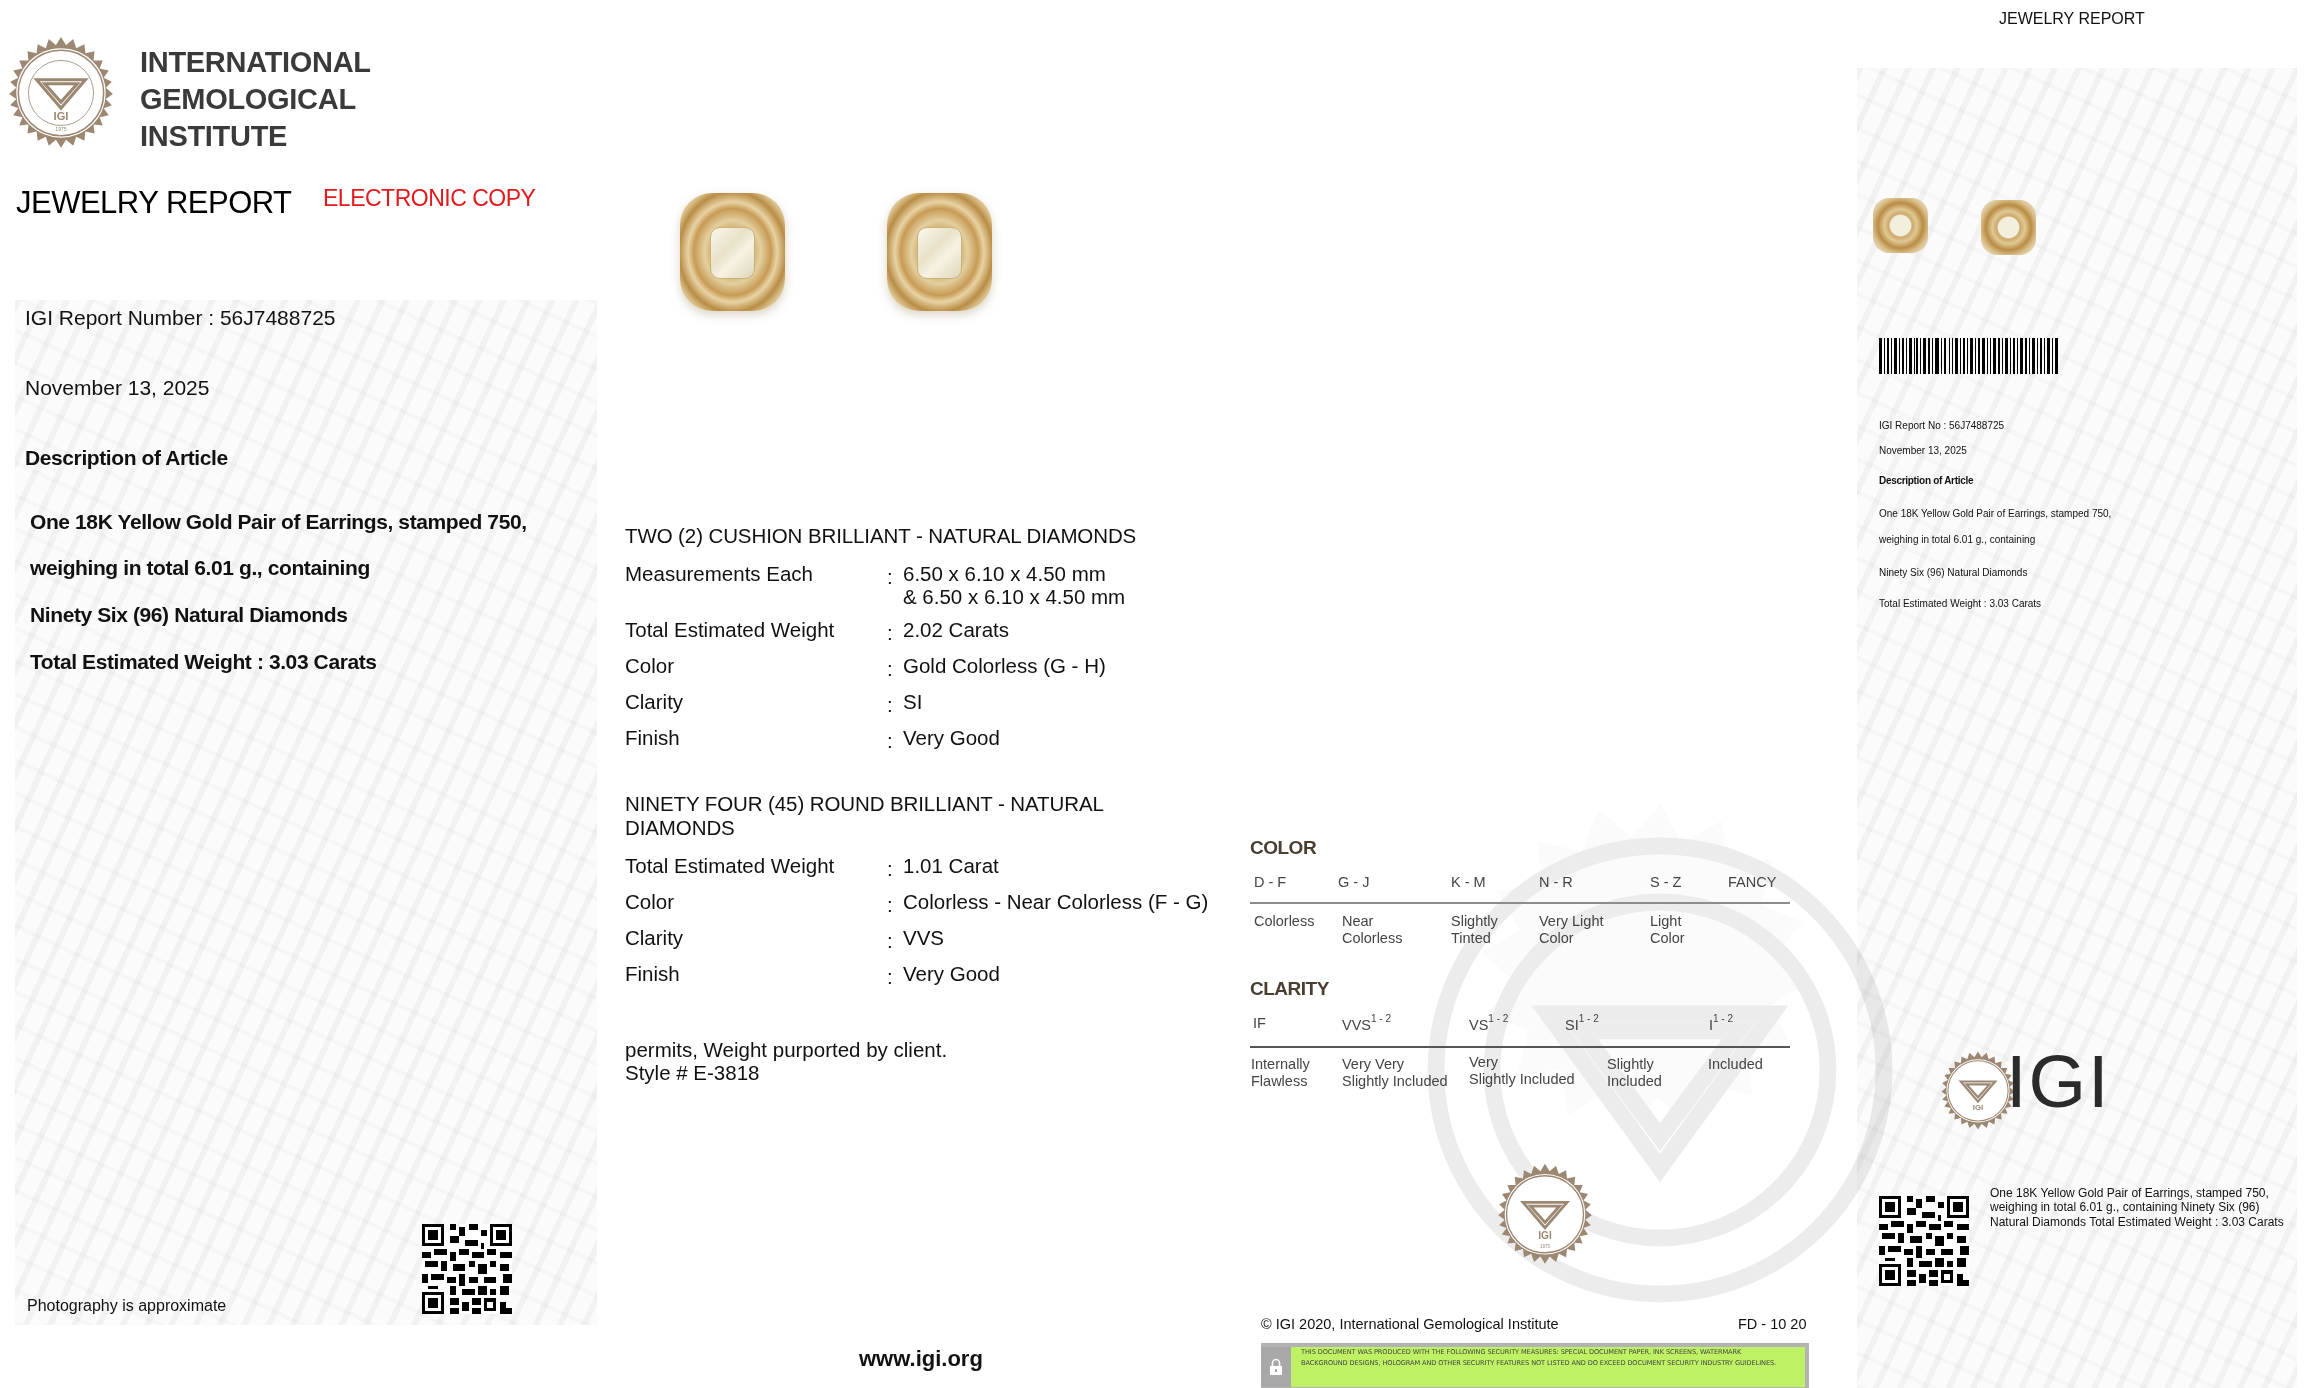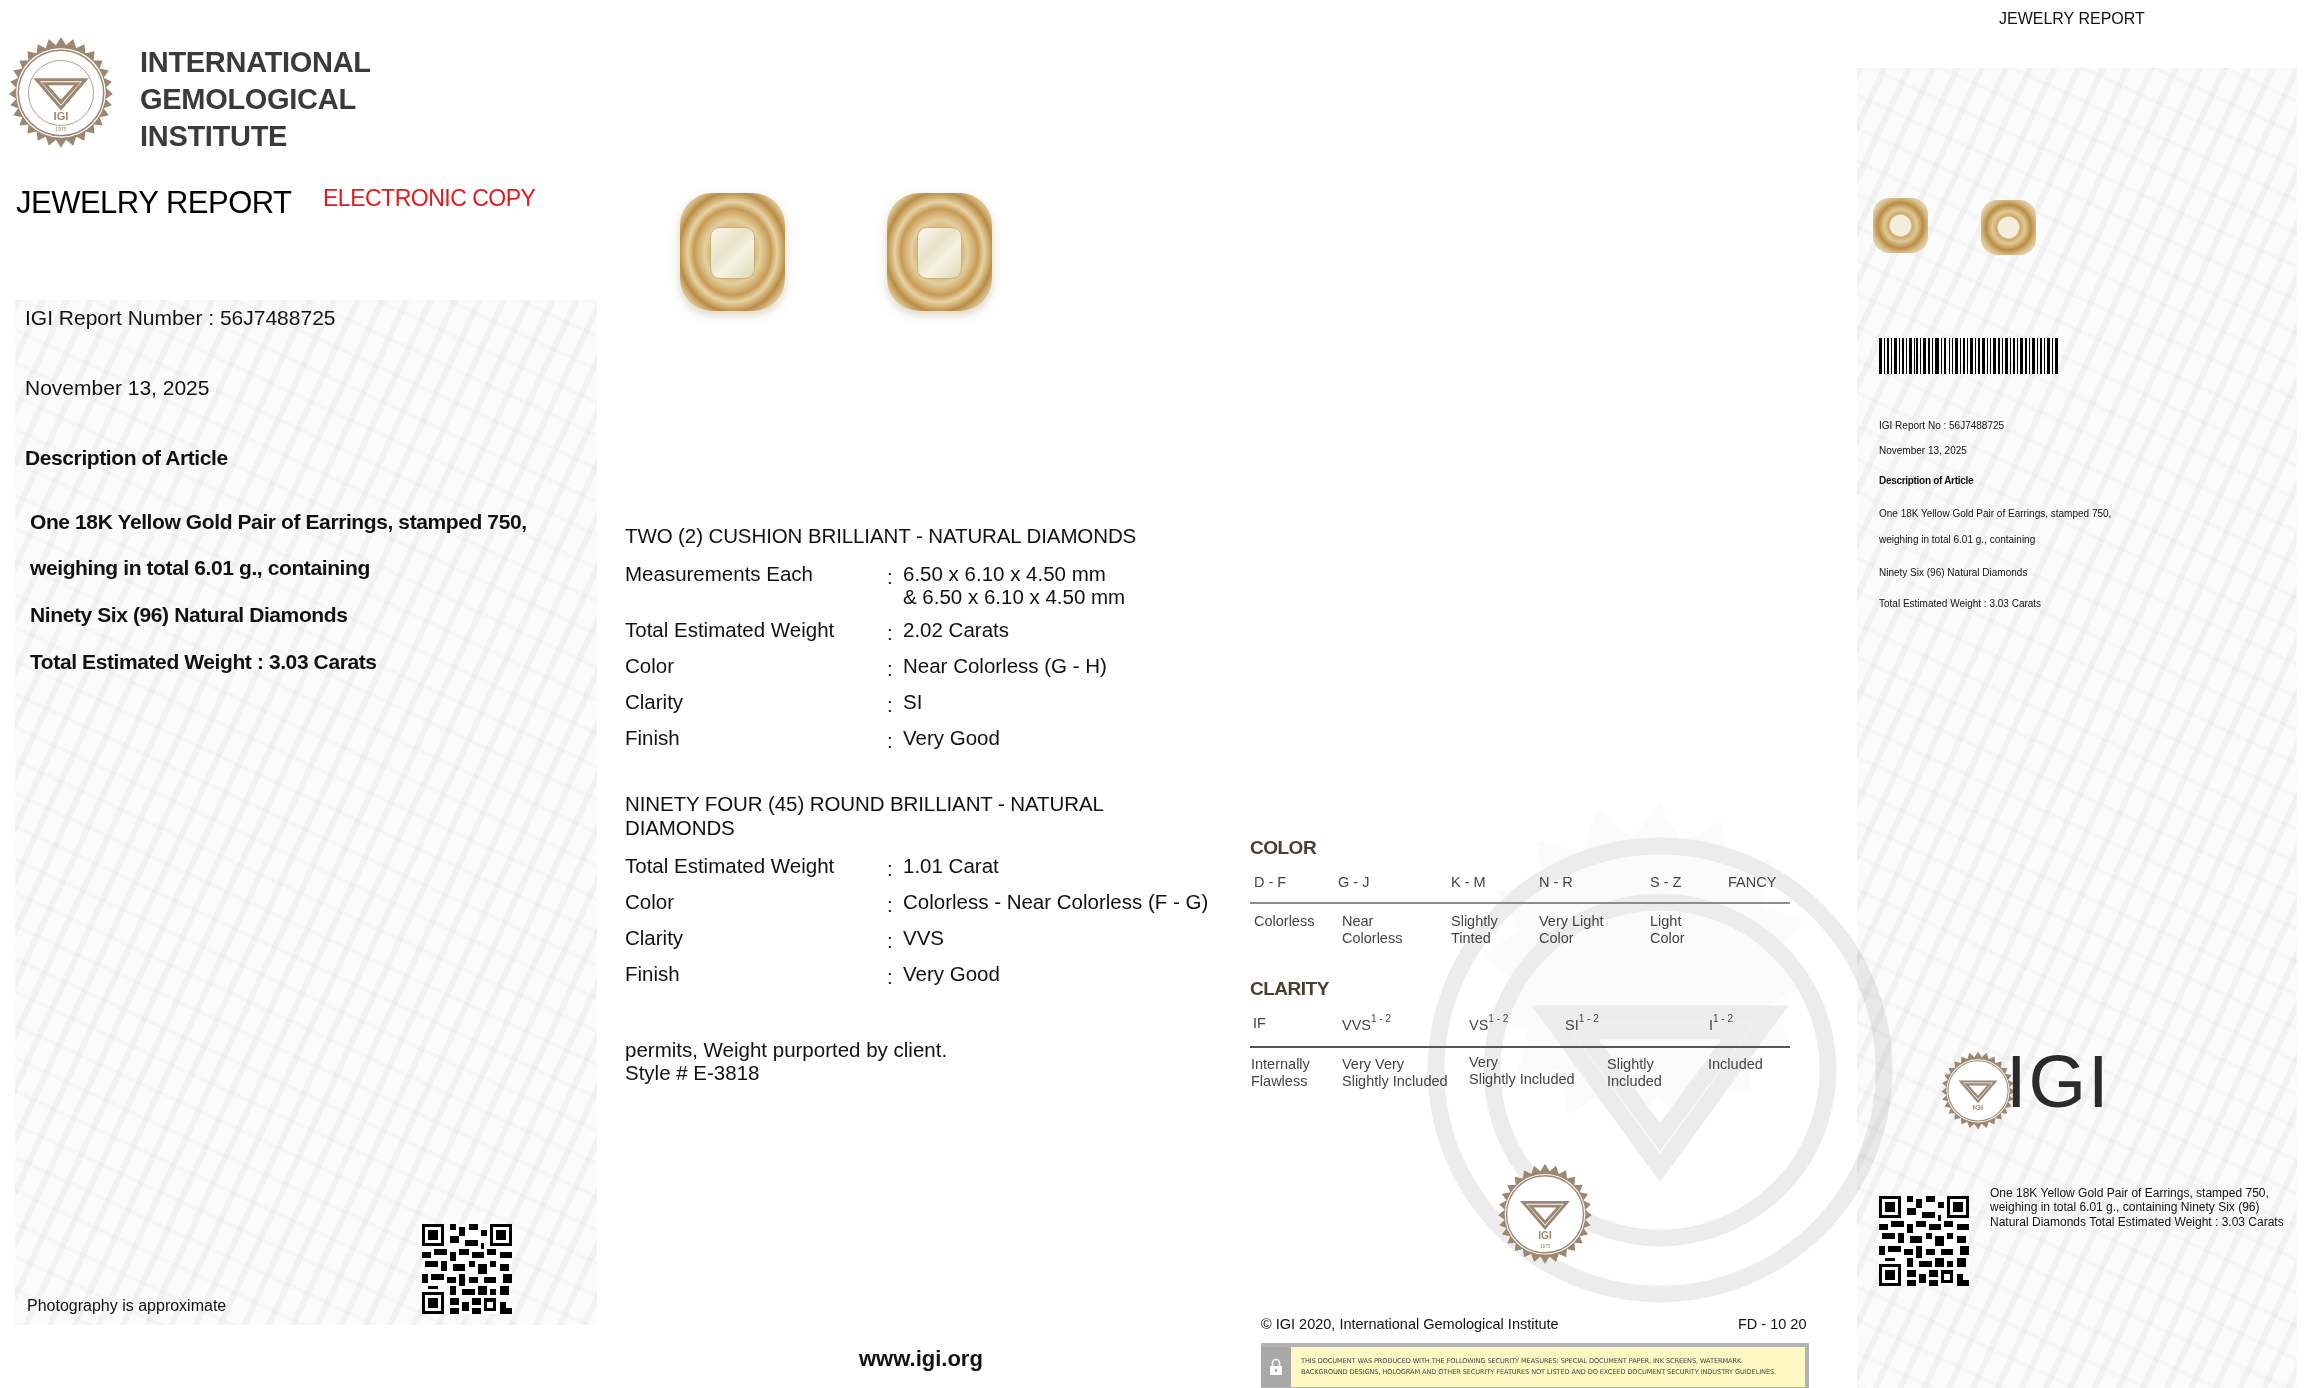--- a/index.html
+++ b/index.html
@@ -70,21 +70,21 @@
   .scale-line.dark { background: #555; }
 
   .big-watermark { position: absolute; left: 1380px; top: 790px; width: 560px; height: 560px; opacity: 0.07; }
 
   .copyright { position: absolute; left: 1261px; top: 1316px; font-size: 14.5px; color: #111; }
   .form-code { position: absolute; left: 1738px; top: 1316px; font-size: 14.5px; color: #111; }
   .security-bar {
     position: absolute; left: 1261px; top: 1343px; width: 548px; height: 48px;
     background: #b3b3b3; padding: 4px;
   }
-  .security-inner { width: 100%; height: 100%; background: #fef9c3; position: relative; display: flex; align-items: center; }
+  .security-inner { width: 100%; height: 100%; background: #bef264; position: relative; display: flex; }
   .lock-box { width: 30px; height: 40px; background: #a8a8a8; margin-left: -4px; display: flex; align-items: center; justify-content: center; flex: 0 0 30px; }
   .security-text { font-size: 6.6px; line-height: 11px; color: #444; padding-left: 10px; letter-spacing: -0.1px; text-transform: uppercase; font-family: "DejaVu Sans", sans-serif; }
 
   
   .r-title { position: absolute; left: 1999px; top: 10px; font-size: 16px; color: #111; }
   .r-earrings { position: absolute; left: 1873px; top: 198px; width: 220px; height: 70px; }
   .r-earring { position: absolute; width: 55px; height: 55px; border-radius: 16px;
     background: radial-gradient(ellipse at center, #f3efdf 0 26%, #cda96a 30%, #e0c894 42%, #b98c45 58%, #d9bf8a 72%, rgba(255,255,255,0) 100%);
   }
   .barcode { position: absolute; left: 1879px; top: 338px; width: 180px; height: 36px; }
@@ -185,21 +185,21 @@
   </span>
 </div>
 <div class="spec-row" style="top:618px;">
   <span class="k">Total Estimated Weight</span>
   <span class="c">:</span>
   <span class="v">2.02 Carats</span>
 </div>
 <div class="spec-row" style="top:654px;">
   <span class="k">Color</span>
   <span class="c">:</span>
-  <span class="v">Near Colorless (G - H)</span>
+  <span class="v">Gold Colorless (G - H)</span>
 </div>
 <div class="spec-row" style="top:690px;">
   <span class="k">Clarity</span>
   <span class="c">:</span>
   <span class="v">SI</span>
 </div>
 <div class="spec-row" style="top:726px;">
   <span class="k">Finish</span>
   <span class="c">:</span>
   <span class="v">Very Good</span>

